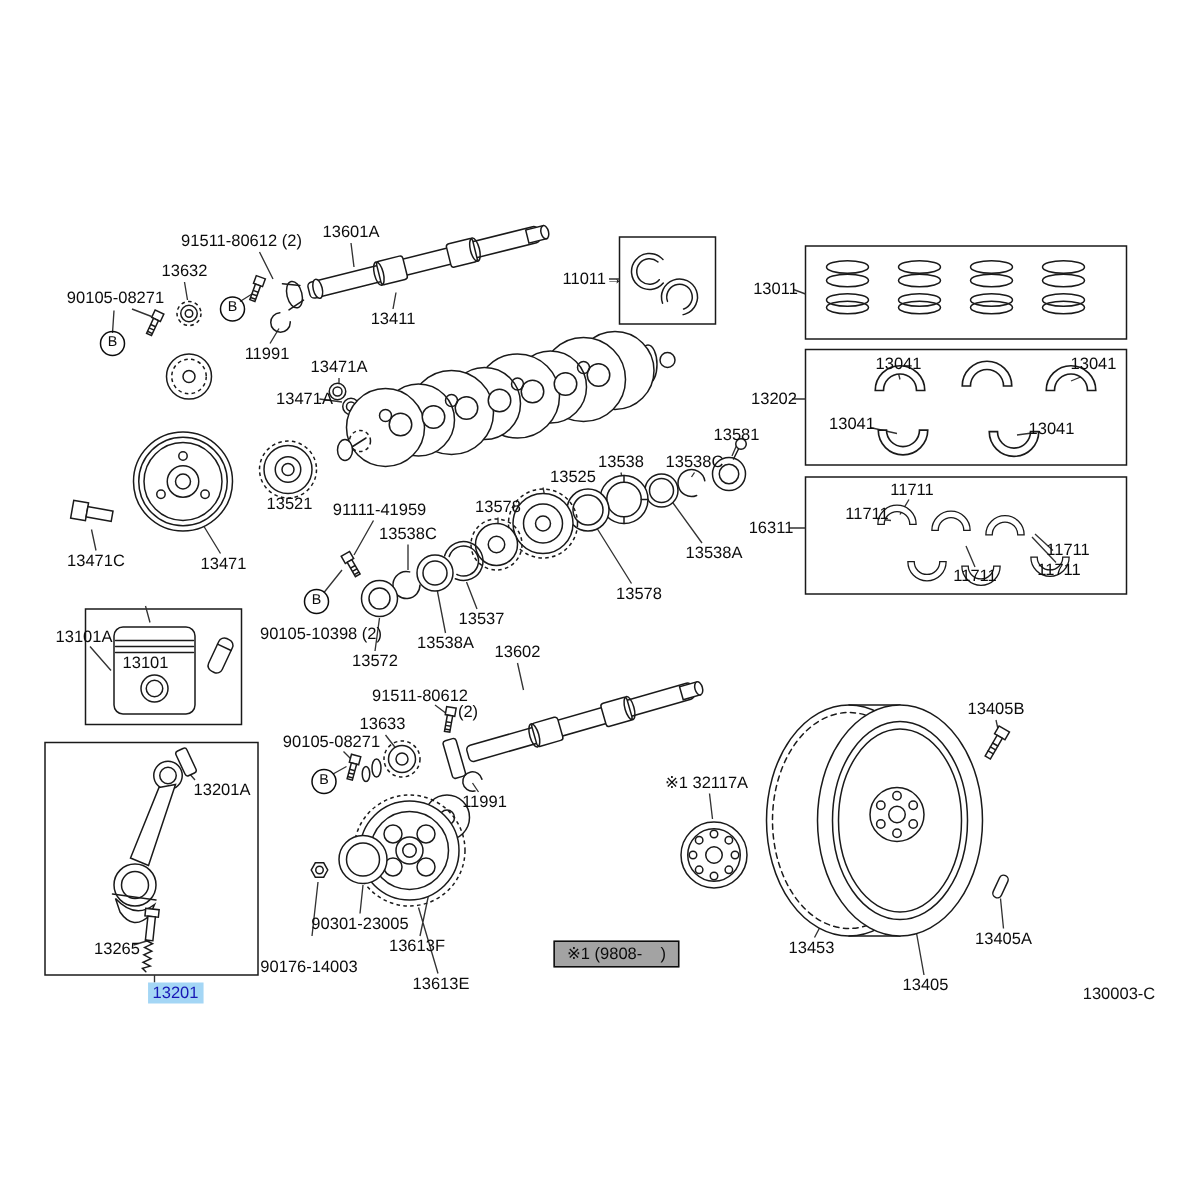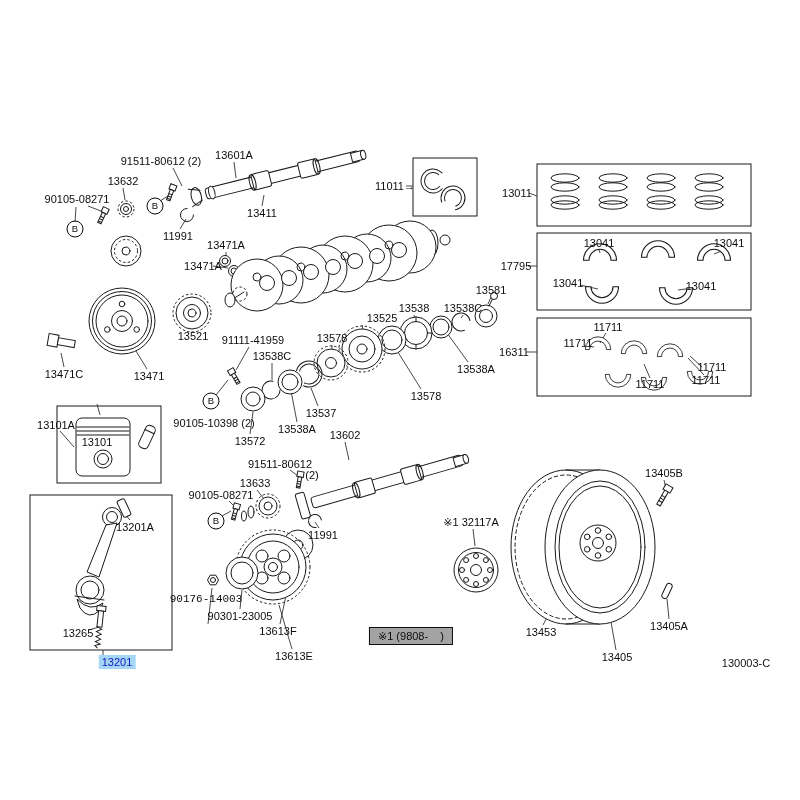--- a/index.html
+++ b/index.html
@@ -324,21 +324,21 @@
       <div class="part-label circled" style="left: 155px; top: 206px;">B</div>
       <div class="part-label circled" style="left: 75px; top: 229px;">B</div>
       <div class="part-label" style="left: 395px; top: 186px;">11011→</div>
       <div class="part-label" style="left: 517px; top: 193px;">13011</div>
       <div class="part-label" style="left: 262px; top: 213px;">13411</div>
       <div class="part-label" style="left: 178px; top: 236px;">11991</div>
       <div class="part-label" style="left: 226px; top: 245px;">13471A</div>
       <div class="part-label" style="left: 203px; top: 266px;">13471A</div>
       <div class="part-label" style="left: 599px; top: 243px;">13041</div>
       <div class="part-label" style="left: 729px; top: 243px;">13041</div>
-      <div class="part-label" style="left: 516px; top: 266px;">17795</div>
+      <div class="part-label" style="left: 516px; top: 266px;">13202</div>
       <div class="part-label" style="left: 568px; top: 283px;">13041</div>
       <div class="part-label" style="left: 701px; top: 286px;">13041</div>
       <div class="part-label" style="left: 491px; top: 290px;">13581</div>
       <div class="part-label" style="left: 414px; top: 308px;">13538</div>
       <div class="part-label" style="left: 463px; top: 308px;">13538C</div>
       <div class="part-label" style="left: 362px; top: 318px; margin-left: 20px;">13525</div>
       <div class="part-label" style="left: 608px; top: 327px;">11711</div>
       <div class="part-label" style="left: 578px; top: 343px;">11711</div>
       <div class="part-label" style="left: 514px; top: 352px;">16311</div>
       <div class="part-label" style="left: 712px; top: 367px;">11711</div>
@@ -360,25 +360,25 @@
       <div class="part-label" style="left: 297px; top: 429px;">13538A</div>
       <div class="part-label" style="left: 345px; top: 435px;">13602</div>
       <div class="part-label" style="left: 250px; top: 441px;">13572</div>
       <div class="part-label" style="left: 280px; top: 464px;">91511-80612</div>
       <div class="part-label" style="left: 312px; top: 475px;">(2)</div>
       <div class="part-label" style="left: 255px; top: 483px;">13633</div>
       <div class="part-label" style="left: 221px; top: 495px;">90105-08271</div>
       <div class="part-label" style="left: 664px; top: 473px;">13405B</div>
       <div class="part-label circled" style="left: 216px; top: 521px;">B</div>
       <div class="part-label" style="left: 471px; top: 522px;">※1 32117A</div>
-      <div class="part-label" style="left: 135px; top: 527px;">13201A</div>
+      <div class="part-label" style="left: 148px; top: 527px;">13201A</div>
       <div class="part-label" style="left: 323px; top: 535px;">11991</div>
       <div class="part-label" style="left: 240px; top: 616px;">90301-23005</div>
       <div class="part-label" style="left: 669px; top: 626px;">13405A</div>
-      <div class="part-label" style="left: 206px; top: 599px; font-family: Liberation Mono, monospace;">90176-14003</div>
+      <div class="part-label" style="left: 206px; top: 645px;">90176-14003</div>
       <div class="part-label" style="left: 278px; top: 631px;">13613F</div>
       <div class="part-label" style="left: 78px; top: 633px;">13265</div>
       <div class="part-label" style="left: 541px; top: 632px;">13453</div>
       <div class="part-label boxed" style="left: 411px; top: 636px;">※1 (9808-    )</div>
       <div class="part-label" style="left: 294px; top: 656px;">13613E</div>
       <div class="part-label" style="left: 617px; top: 657px;">13405</div>
       <div class="part-label highlight" style="left: 117px; top: 662px;">13201</div>
       <div class="part-label code" style="left: 746px; top: 663px;">130003-C</div>
     </div>
 </div>

